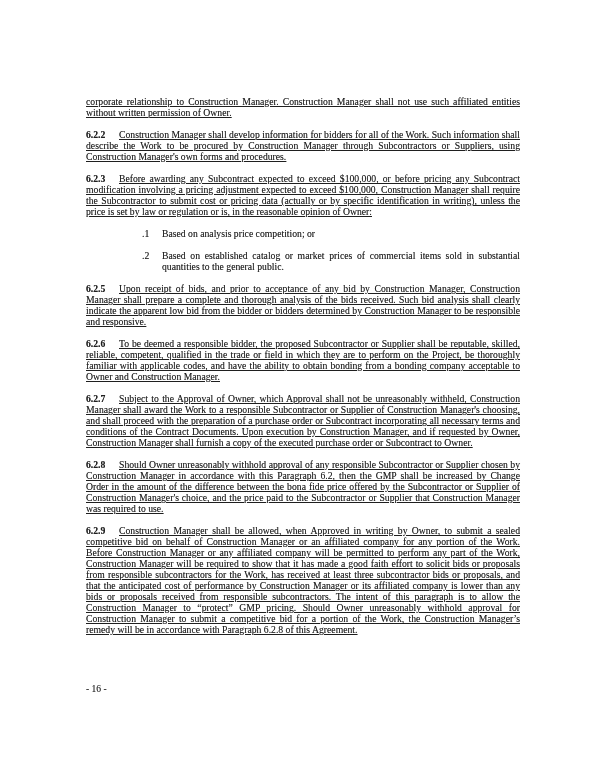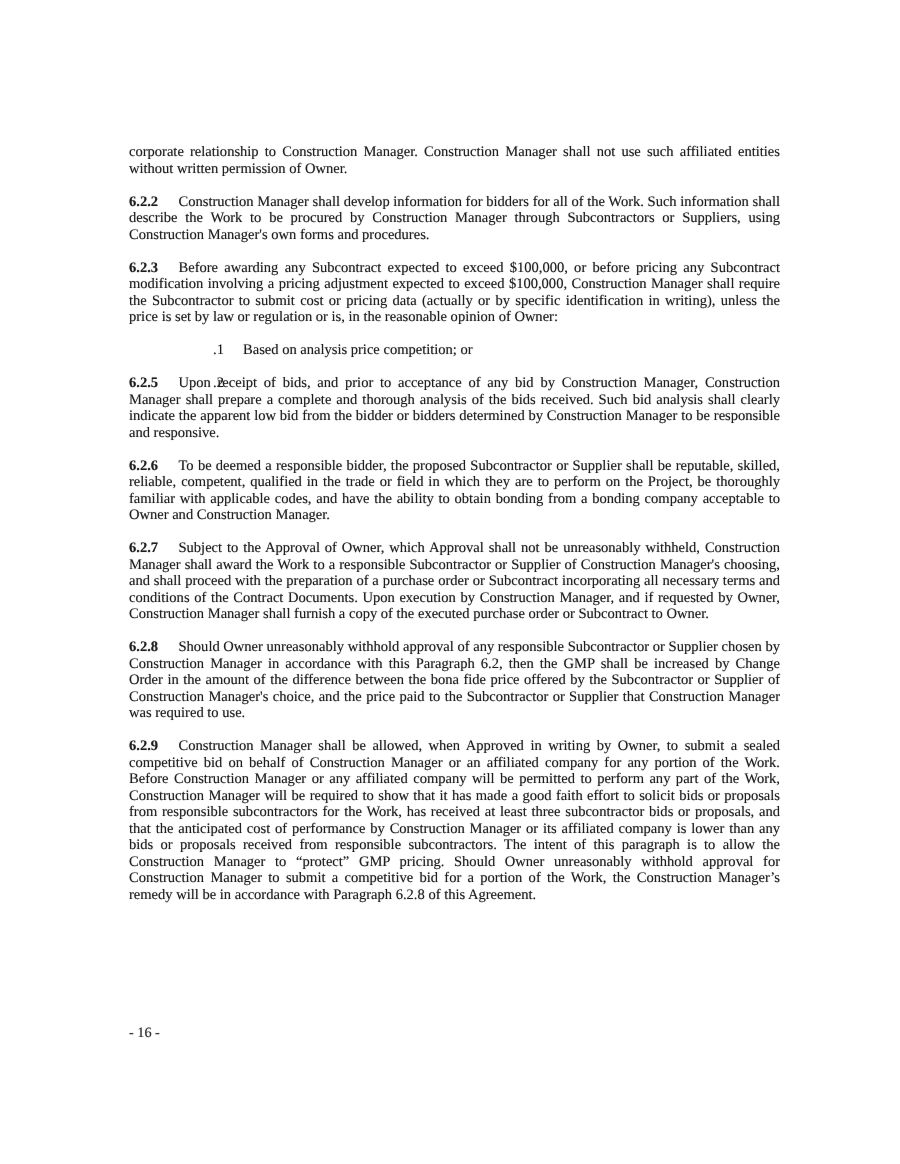--- a/index.html
+++ b/index.html
@@ -21,21 +21,21 @@
     position: absolute;
     left: 86px;
     top: 96px;
     width: 434px;
     font-size: 9.7px;
     line-height: 11px;
     text-align: justify;
     
     text-shadow: 0 0 0.6px rgba(45, 45, 45, 0.55);
   }
-  .para { margin-bottom: 11px; }
+  .para { margin-bottom: 11px; text-decoration: underline; }
   .num {
     font-weight: bold;
     display: inline-block;
     width: 33px;
   }
   .subitem {
     position: relative;
     padding-left: 76px;
     margin-bottom: 11px;
   }
@@ -67,20 +67,21 @@
 
     <p class="para"><span class="num">6.2.3</span><span>Before awarding any Subcontract expected to exceed $100,000, or before pricing any Subcontract modification involving a pricing adjustment expected to exceed $100,000, Construction Manager shall require the Subcontractor to submit cost or pricing data (actually or by specific identification in writing), unless the price is set by law or regulation or is, in the reasonable opinion of Owner:</span></p>
 
     <div class="subitem">
       <span class="marker">.1</span>
       <span>Based on analysis price competition; or</span>
     </div>
 
     <div class="subitem">
       <span class="marker">.2</span>
+      <span>Based on established catalog or market prices of commercial items sold in substantial quantities to the general public.</span>
     </div>
 
 
     <p class="para"><span class="num">6.2.5</span><span>Upon receipt of bids, and prior to acceptance of any bid by Construction Manager, Construction Manager shall prepare a complete and thorough analysis of the bids received. Such bid analysis shall clearly indicate the apparent low bid from the bidder or bidders determined by Construction Manager to be responsible and responsive.</span></p>
 
     <p class="para"><span class="num">6.2.6</span><span>To be deemed a responsible bidder, the proposed Subcontractor or Supplier shall be reputable, skilled, reliable, competent, qualified in the trade or field in which they are to perform on the Project, be thoroughly familiar with applicable codes, and have the ability to obtain bonding from a bonding company acceptable to Owner and Construction Manager.</span></p>
 
     <p class="para"><span class="num">6.2.7</span><span>Subject to the Approval of Owner, which Approval shall not be unreasonably withheld, Construction Manager shall award the Work to a responsible Subcontractor or Supplier of Construction Manager's choosing, and shall proceed with the preparation of a purchase order or Subcontract incorporating all necessary terms and conditions of the Contract Documents. Upon execution by Construction Manager, and if requested by Owner, Construction Manager shall furnish a copy of the executed purchase order or Subcontract to Owner.</span></p>
 
     <p class="para"><span class="num">6.2.8</span><span>Should Owner unreasonably withhold approval of any responsible Subcontractor or Supplier chosen by Construction Manager in accordance with this Paragraph 6.2, then the GMP shall be increased by Change Order in the amount of the difference between the bona fide price offered by the Subcontractor or Supplier of Construction Manager's choice, and the price paid to the Subcontractor or Supplier that Construction Manager was required to use.</span></p>

